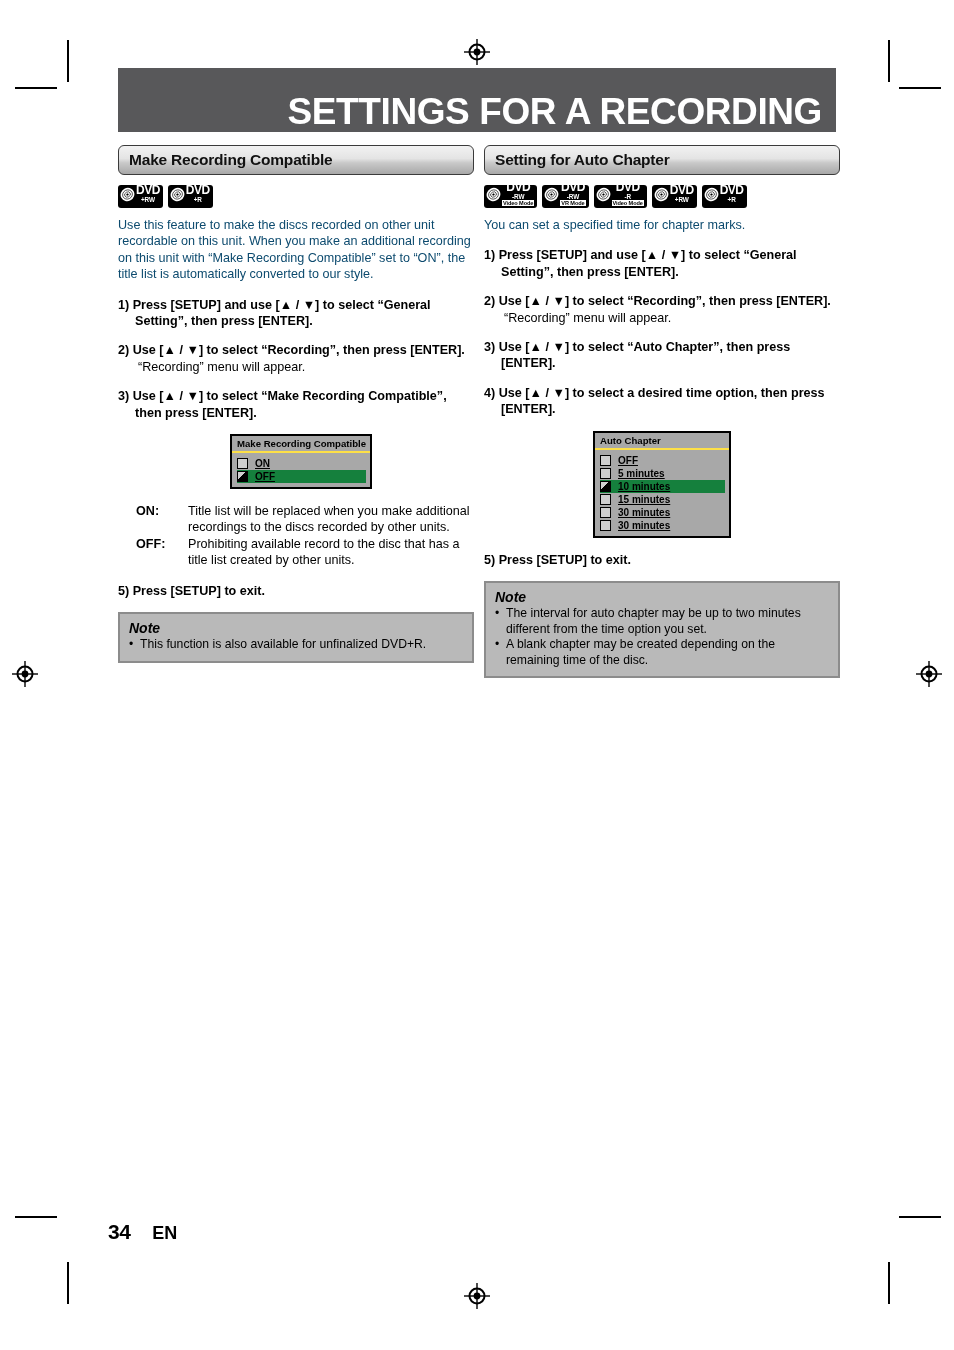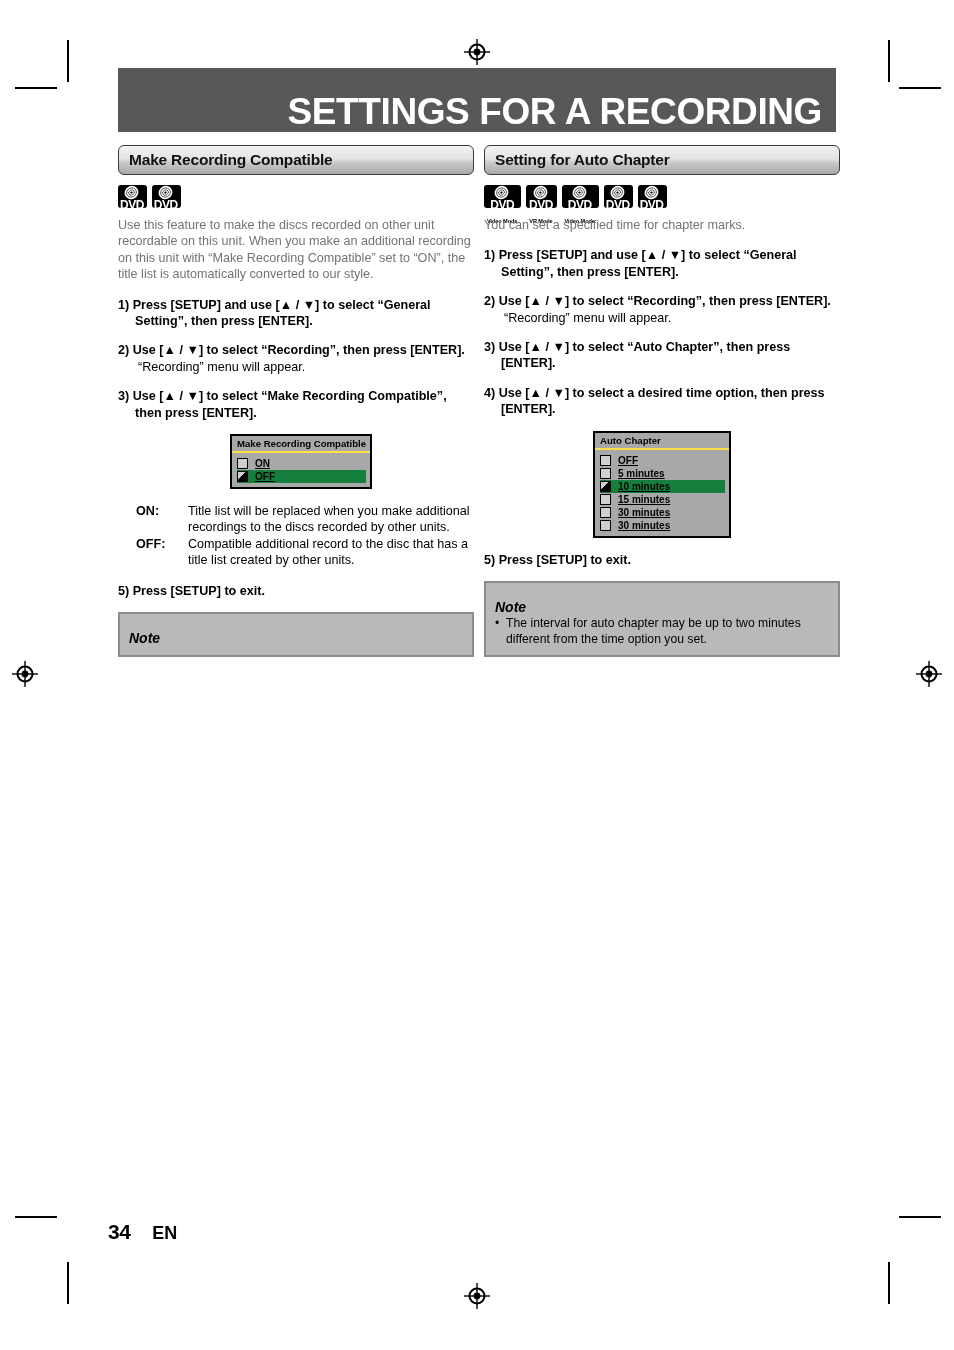--- a/index.html
+++ b/index.html
@@ -92,21 +92,20 @@
     height: 24px;
   }
   .dvd-badge {
     background: #000;
     border-radius: 3px;
     height: 23px;
     display: flex;
     align-items: center;
     padding: 0 3px 4px 2px;
     box-sizing: border-box;
-    flex-direction: column;
   }
   .dvd-badge .disc {
     width: 15px;
     height: 15px;
     flex: 0 0 15px;
     margin-right: 1px;
   }
   .dvd-badge .bl {
     display: flex;
     flex-direction: column;
@@ -139,21 +138,21 @@
     width: 100%;
     text-align: center;
     box-sizing: border-box;
   }
 
   
   .para {
     font-size: 12.6px;
     line-height: 16.4px;
     margin: 0 0 14px 0;
-    color: #737373;
+    color: #0c4a6e;
   }
   .step {
     font-size: 12.6px;
     line-height: 16.4px;
     font-weight: bold;
     margin: 0 0 13px 0;
     padding-left: 17px;
     text-indent: -17px;
   }
   .step .sub {
@@ -218,21 +217,21 @@
     font-weight: bold;
     width: 52px;
     flex: 0 0 52px;
   }
   .defrow .dd { flex: 1; }
 
   
   .note-box {
     border: 2px solid #8c8c8c;
     background: #b9b9b9;
-    padding: 16px 9px 8px 9px;
+    padding: 6px 9px 8px 9px;
     box-sizing: border-box;
     margin-top: 4px;
   }
   .note-box .note-h {
     font-size: 14px;
     font-weight: bold;
     font-style: italic;
     margin-bottom: 1px;
     color: #000;
   }
@@ -365,28 +364,31 @@
     </div>
   </div>
 
   <div class="deflist">
     <div class="defrow">
       <span class="dt">ON:</span>
       <span class="dd">Title list will be replaced when you make additional recordings to the discs recorded by other units.</span>
     </div>
     <div class="defrow">
       <span class="dt">OFF:</span>
-      <span class="dd">Compatible additional record to the disc that has a title list created by other units.</span>
+      <span class="dd">Prohibiting available record to the disc that has a title list created by other units.</span>
     </div>
   </div>
 
   <p class="step">5) Press [SETUP] to exit.</p>
 
   <div class="note-box">
     <div class="note-h">Note</div>
+    <ul>
+      <li>This function is also available for unfinalized DVD+R.</li>
+    </ul>
   </div>
 </div>
 
 <div class="col col-right">
 
   <div class="section-head">
     <span class="section-title">Setting for Auto Chapter</span>
   </div>
 
   <div class="badge-row">
@@ -496,20 +498,21 @@
       </div>
     </div>
   </div>
 
   <p class="step">5) Press [SETUP] to exit.</p>
 
   <div class="note-box">
     <div class="note-h">Note</div>
     <ul>
       <li>The interval for auto chapter may be up to two minutes different from the time option you set.</li>
+      <li>A blank chapter may be created depending on the remaining time of the disc.</li>
     </ul>
   </div>
 </div>
 
 <div class="footer">
   <span class="pg">34</span>
   <span class="lang">EN</span>
 </div>
 
 </body></html>

